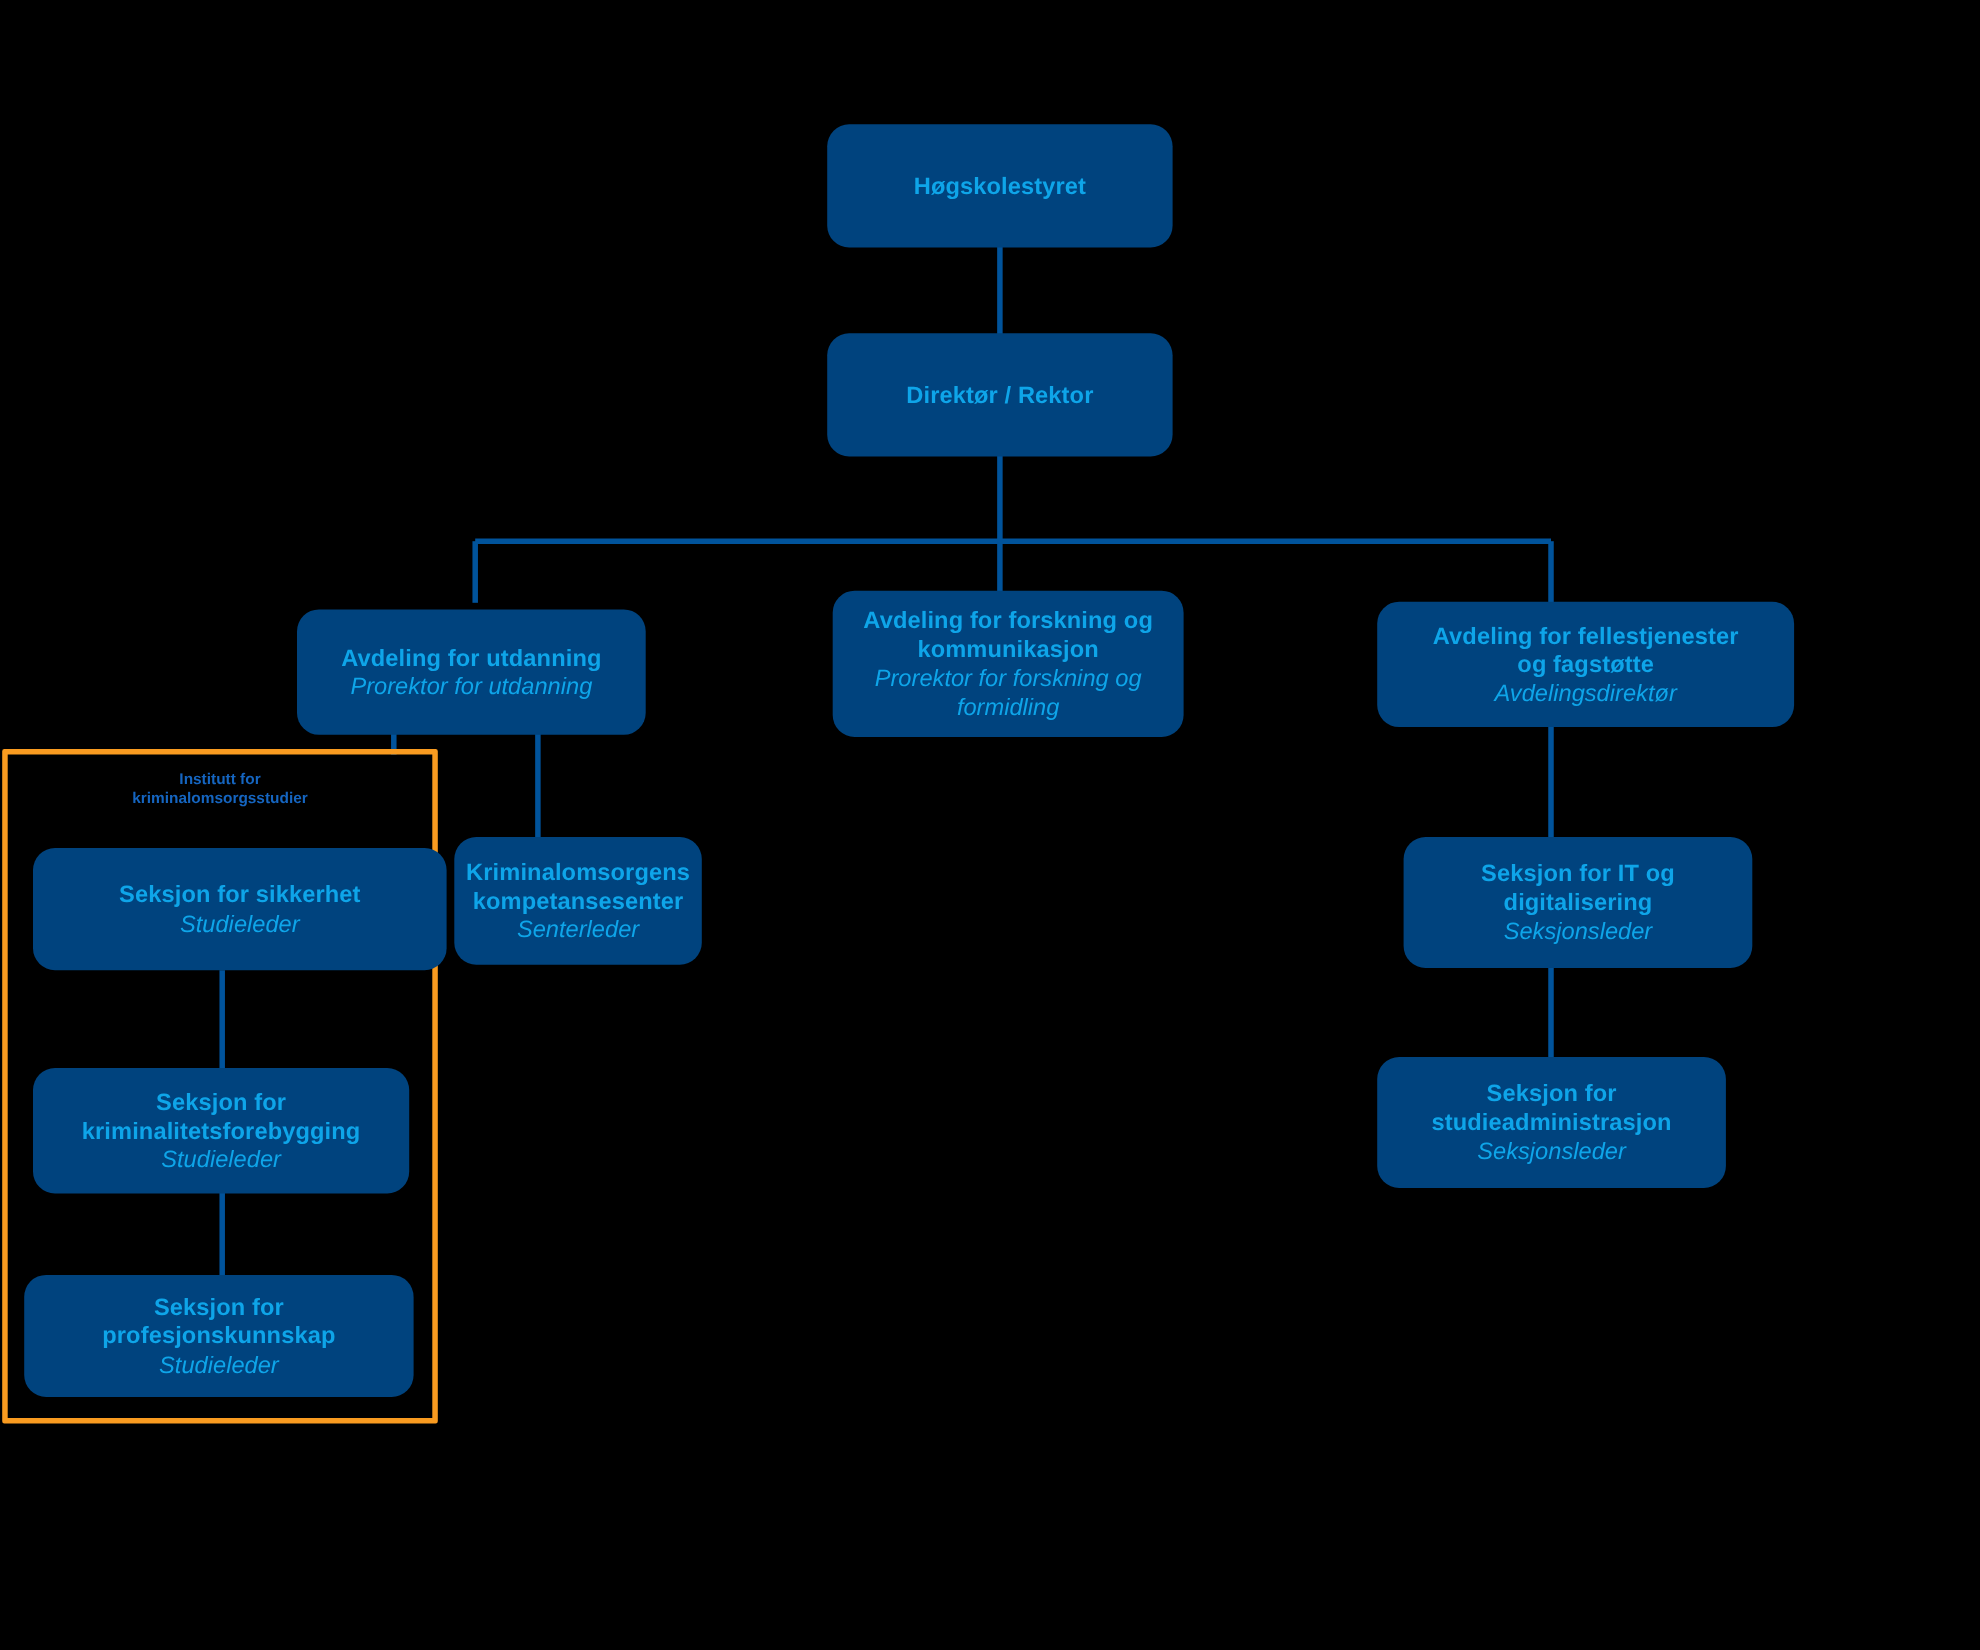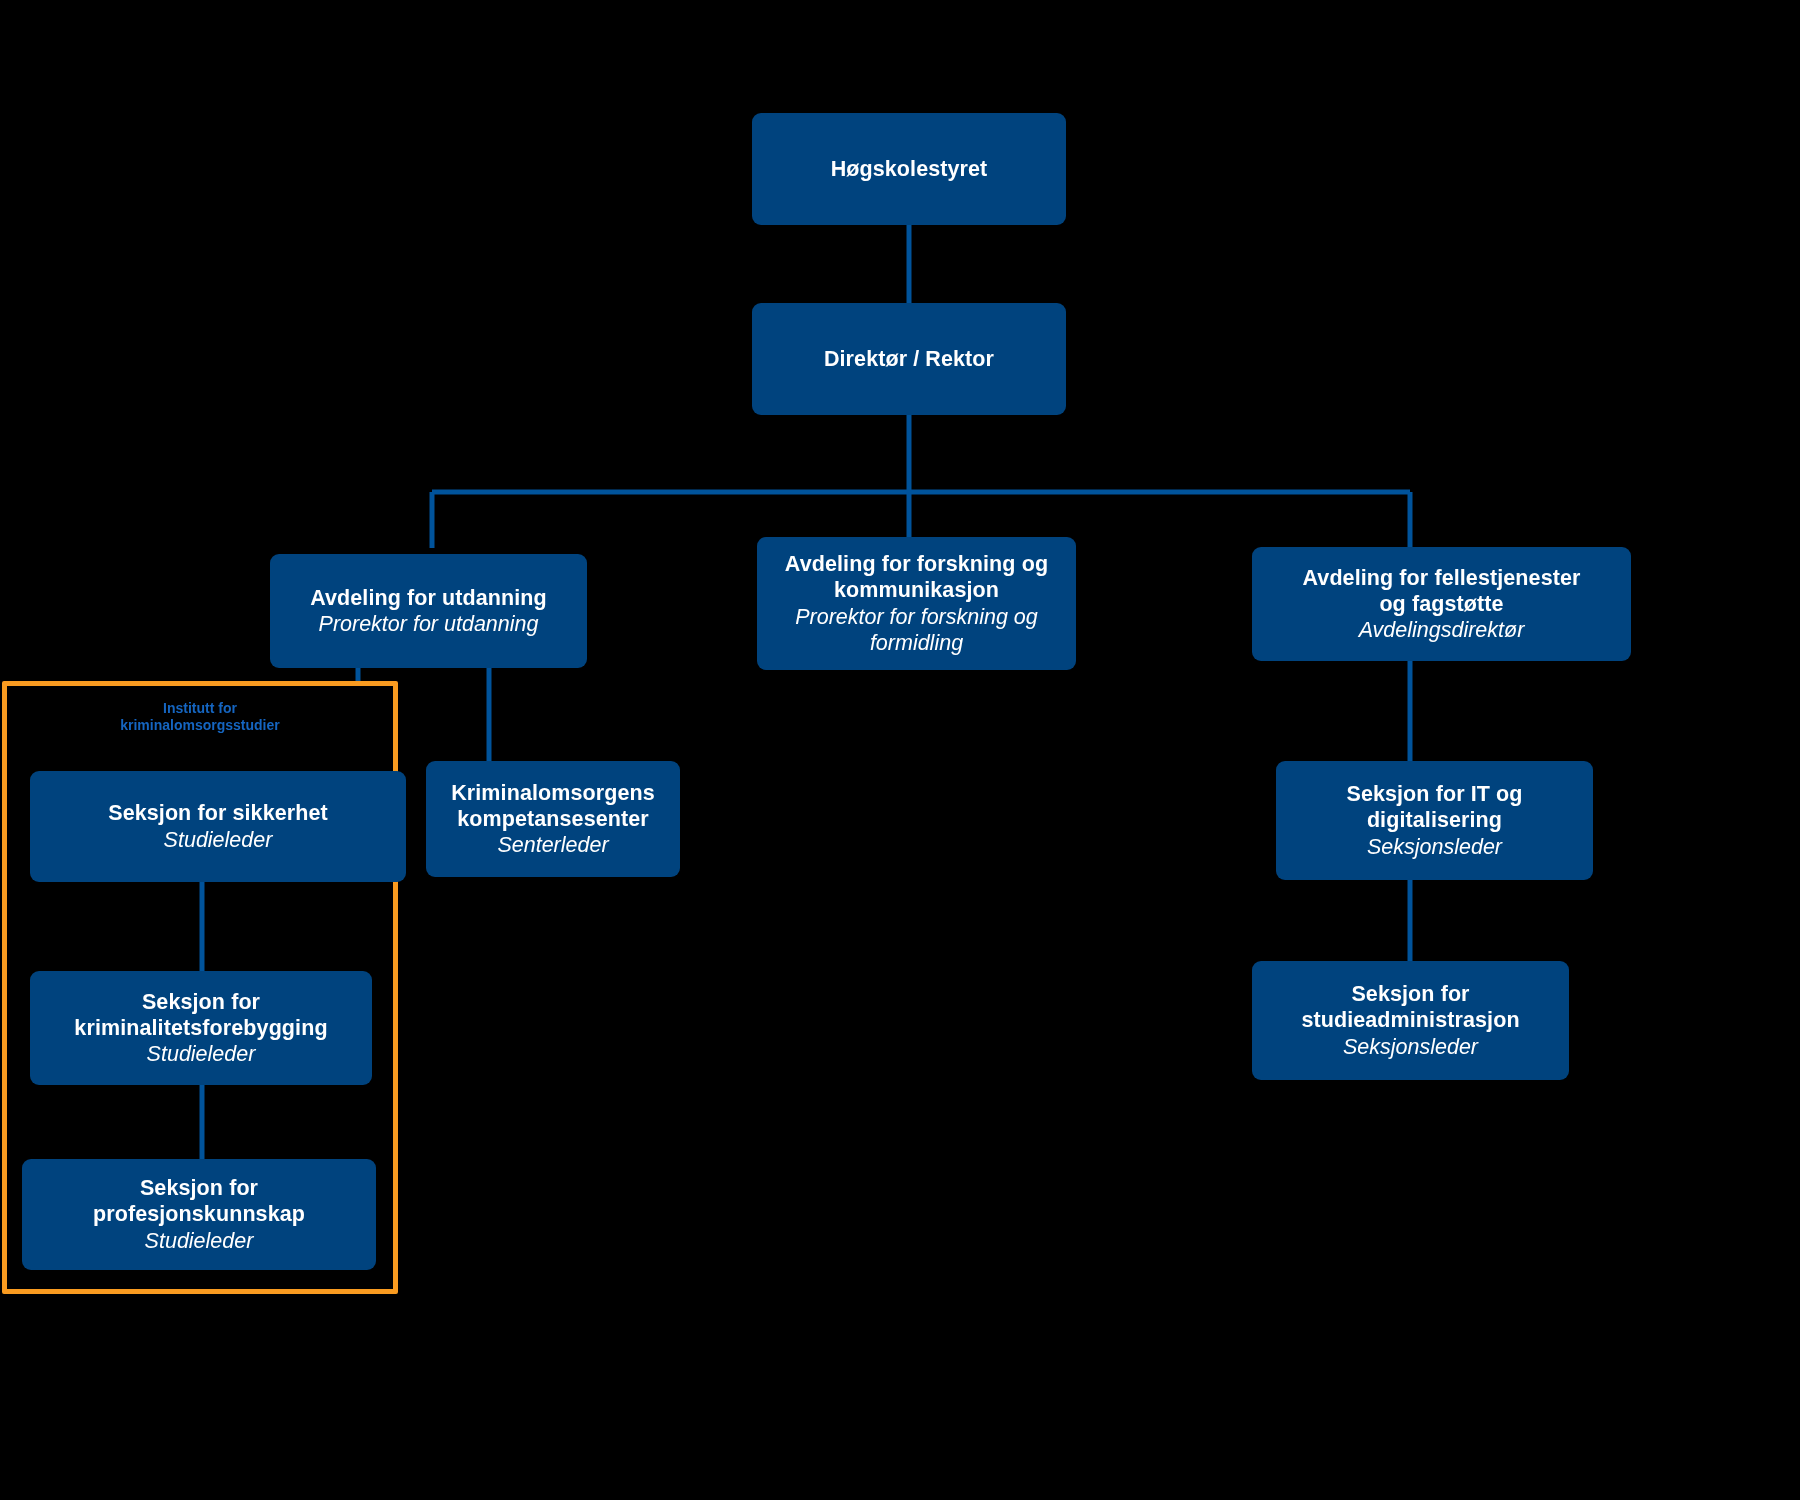--- a/index.html
+++ b/index.html
@@ -25,27 +25,27 @@
     position: absolute;
     left: 0; top: 0;
     width: 1800px;
     height: 1500px;
     pointer-events: none;
   }
   .node {
     position: absolute;
     box-sizing: border-box;
     background: #00437e;
-    border-radius: 9px;
+    border-radius: 20px;
     display: flex;
     flex-direction: column;
     align-items: center;
     justify-content: center;
     text-align: center;
-    color: #ffffff;
+    color: #0ea5e9;
     padding: 6px 14px;
   }
   .node .title {
     font-weight: bold;
     font-size: 21.5px;
     line-height: 1.22;
     letter-spacing: 0.1px;
     white-space: pre-line;
   }
   .node .subtitle {
@@ -128,21 +128,21 @@
     <div class="subtitle">Prorektor for forskning og
 formidling</div>
   </div>
 
   <div class="node" style="left:1252px; top:547px; width:379px; height:114px;">
     <div class="title">Avdeling for fellestjenester
 og fagstøtte</div>
     <div class="subtitle">Avdelingsdirektør</div>
   </div>
 
-  <div class="node" style="left:426px; top:761px; width:254px; height:116px;">
+  <div class="node" style="left:413px; top:761px; width:225px; height:116px;">
     <div class="title">Kriminalomsorgens
 kompetansesenter</div>
     <div class="subtitle">Senterleder</div>
   </div>
 
   <div class="node" style="left:30px; top:771px; width:376px; height:111px;">
     <div class="title">Seksjon for sikkerhet</div>
     <div class="subtitle">Studieleder</div>
   </div>
 

